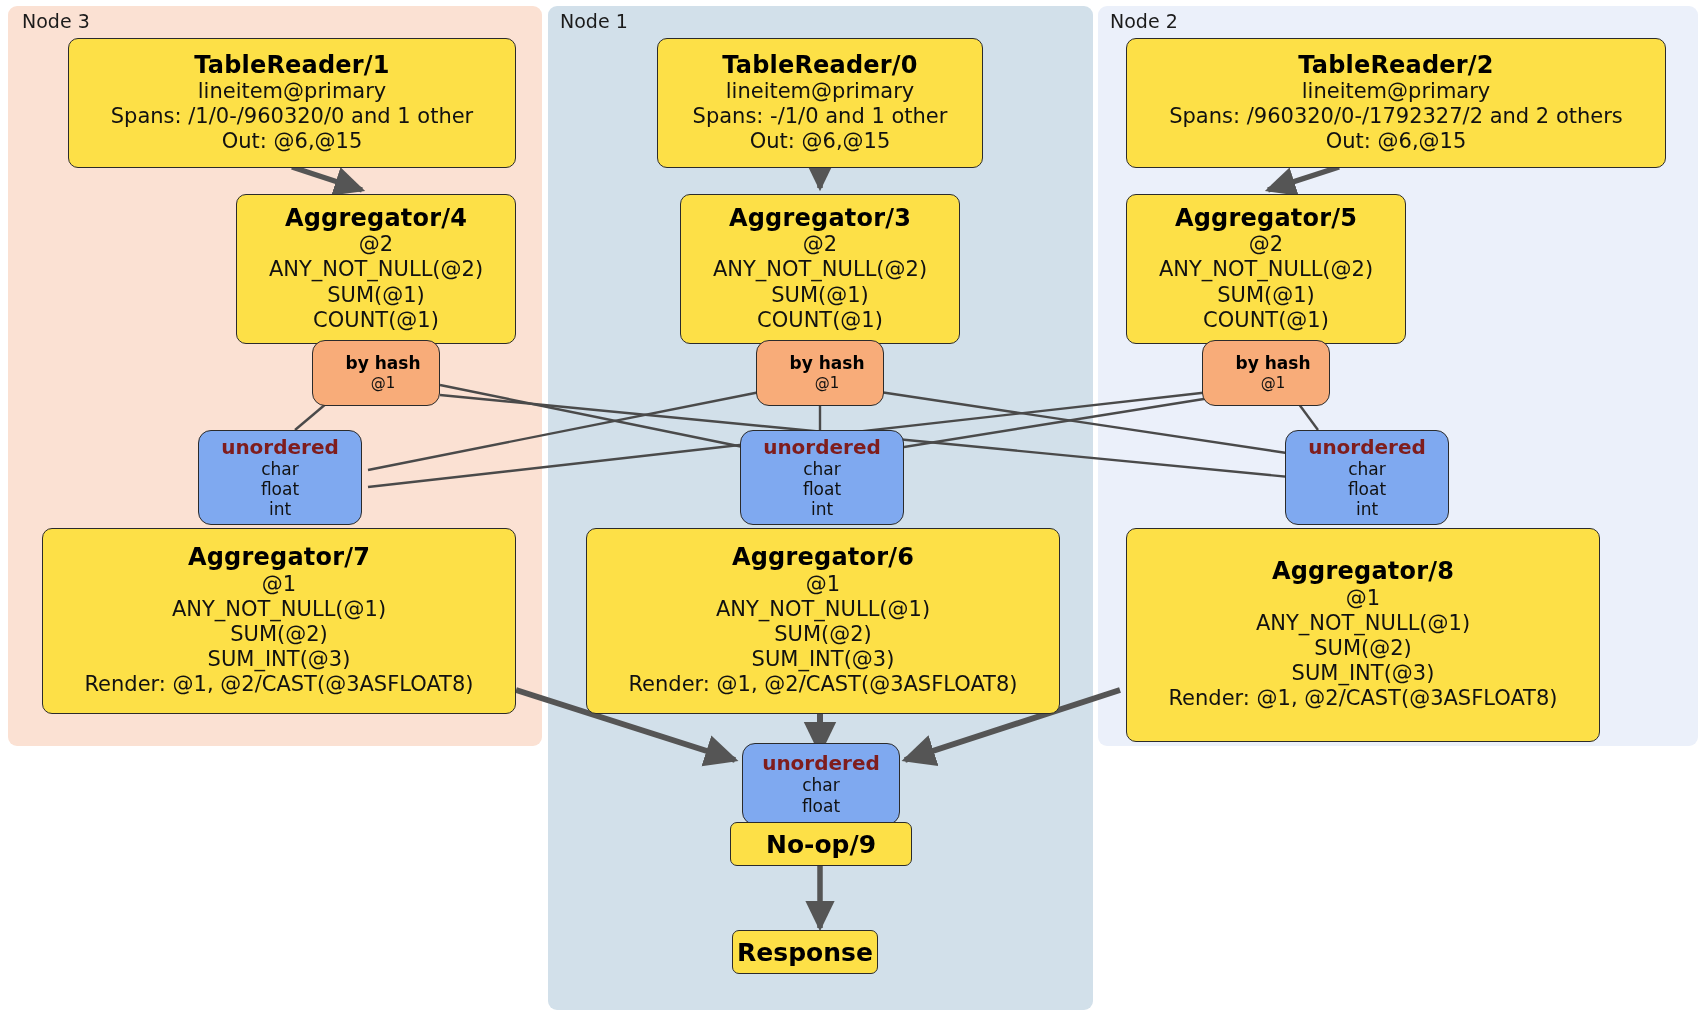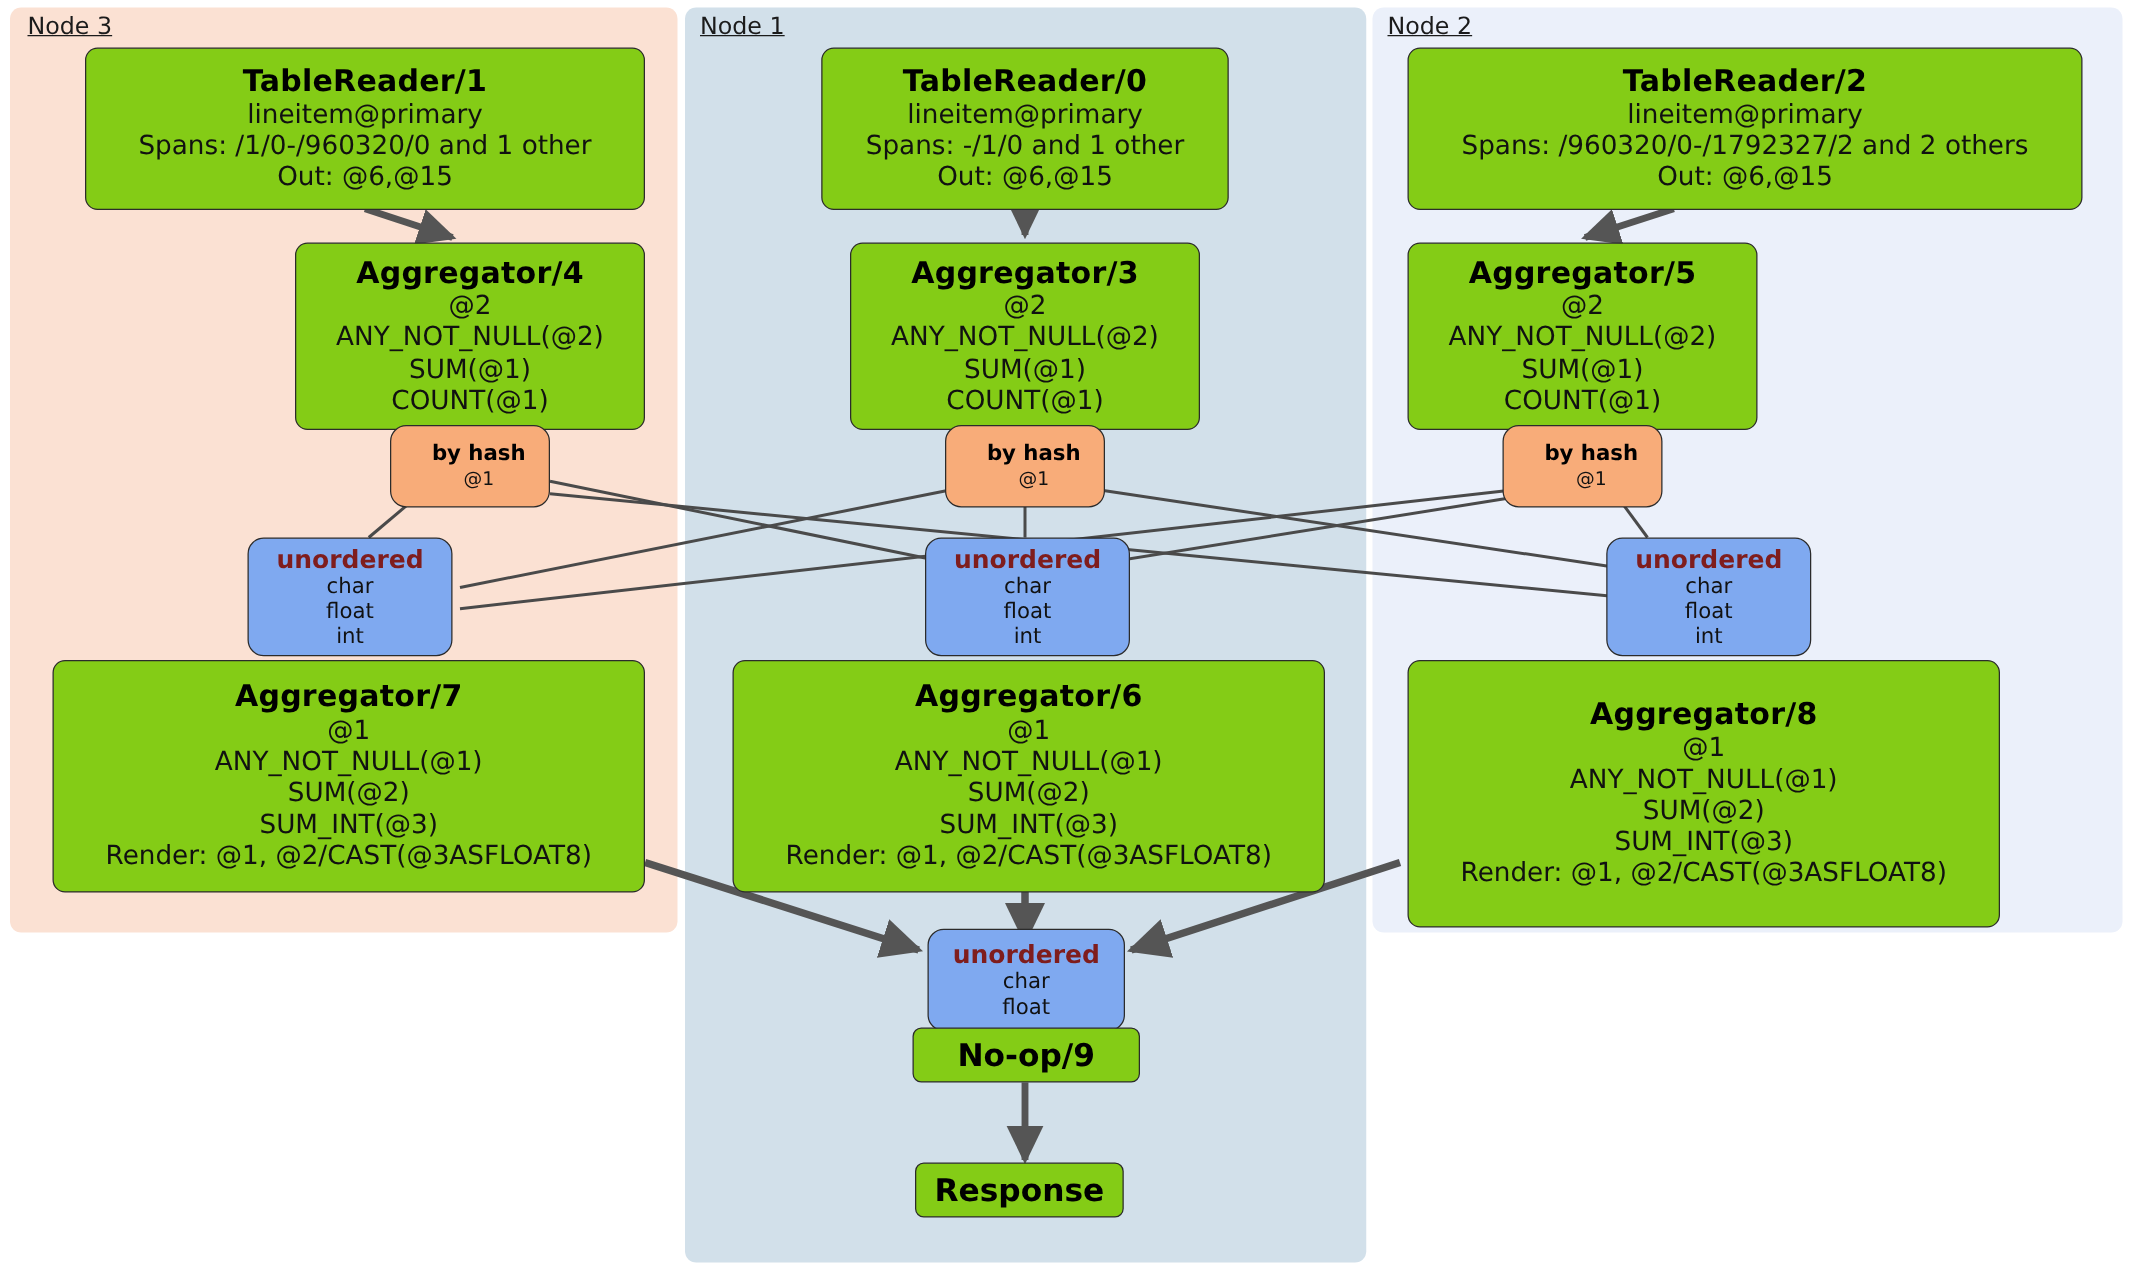--- a/index.html
+++ b/index.html
@@ -2,30 +2,30 @@
 <html><head>
 <meta charset="utf-8">
 <style>
   html,body{margin:0;padding:0;background:#ffffff;}
   body{width:1706px;height:1016px;position:relative;overflow:hidden;
        font-family:"DejaVu Sans","Liberation Sans",sans-serif;}
   #stage{position:absolute;left:0;top:0;width:1706px;height:1016px;}
 
   
   .node-panel{position:absolute;border-radius:9px;}
-  .node-label{position:absolute;font-size:19px;color:#1b1b1b;white-space:nowrap;text-decoration:underline;}
+  .node-label{position:absolute;font-size:19px;color:#1b1b1b;white-space:nowrap;}
 
   
   #edges{position:absolute;left:0;top:0;width:1706px;height:1016px;pointer-events:none;}
 
   
   .box{position:absolute;box-sizing:border-box;display:flex;flex-direction:column;
        align-items:center;justify-content:center;text-align:center;
        border:1.6px solid #2b2b2b;border-radius:10px;z-index:3;}
-  .proc{background:#84cc16;}
+  .proc{background:#fde047;}
   .router-unordered{background:#7fa9f0;border-radius:13px;}
   .router-hash{background:#f8ac79;border-radius:13px;padding-left:14px;}
 
   .t-title{font-weight:bold;font-size:24px;color:#000;line-height:1.14;letter-spacing:.2px;}
   .t-line{font-size:21px;color:#111;line-height:1.2;}
   .t-title-sm{font-weight:bold;font-size:20px;color:#7f1d1d;line-height:1.15;}
   .t-line-sm{font-size:17px;color:#111;line-height:1.18;}
   .t-title-xs{font-weight:bold;font-size:17px;color:#000;line-height:1.15;}
   .t-line-xs{font-size:15px;color:#111;line-height:1.2;}
   .t-big{font-weight:bold;font-size:25px;color:#000;}
@@ -196,17 +196,17 @@
   <div class="box router-unordered" style="left:742px;top:743px;width:158px;height:82px;z-index:5;">
     <div class="t-title-sm">unordered</div>
     <div class="t-line-sm">char</div>
     <div class="t-line-sm">float</div>
   </div>
 
   <div class="box proc" style="left:730px;top:822px;width:182px;height:44px;border-radius:7px;z-index:6;">
     <div class="t-big">No-op/9</div>
   </div>
 
-  <div class="box proc" style="left:732px;top:930px;width:167px;height:44px;border-radius:7px;">
+  <div class="box proc" style="left:732px;top:930px;width:146px;height:44px;border-radius:7px;">
     <div class="t-big">Response</div>
   </div>
 
 </div>
 
 </body></html>

